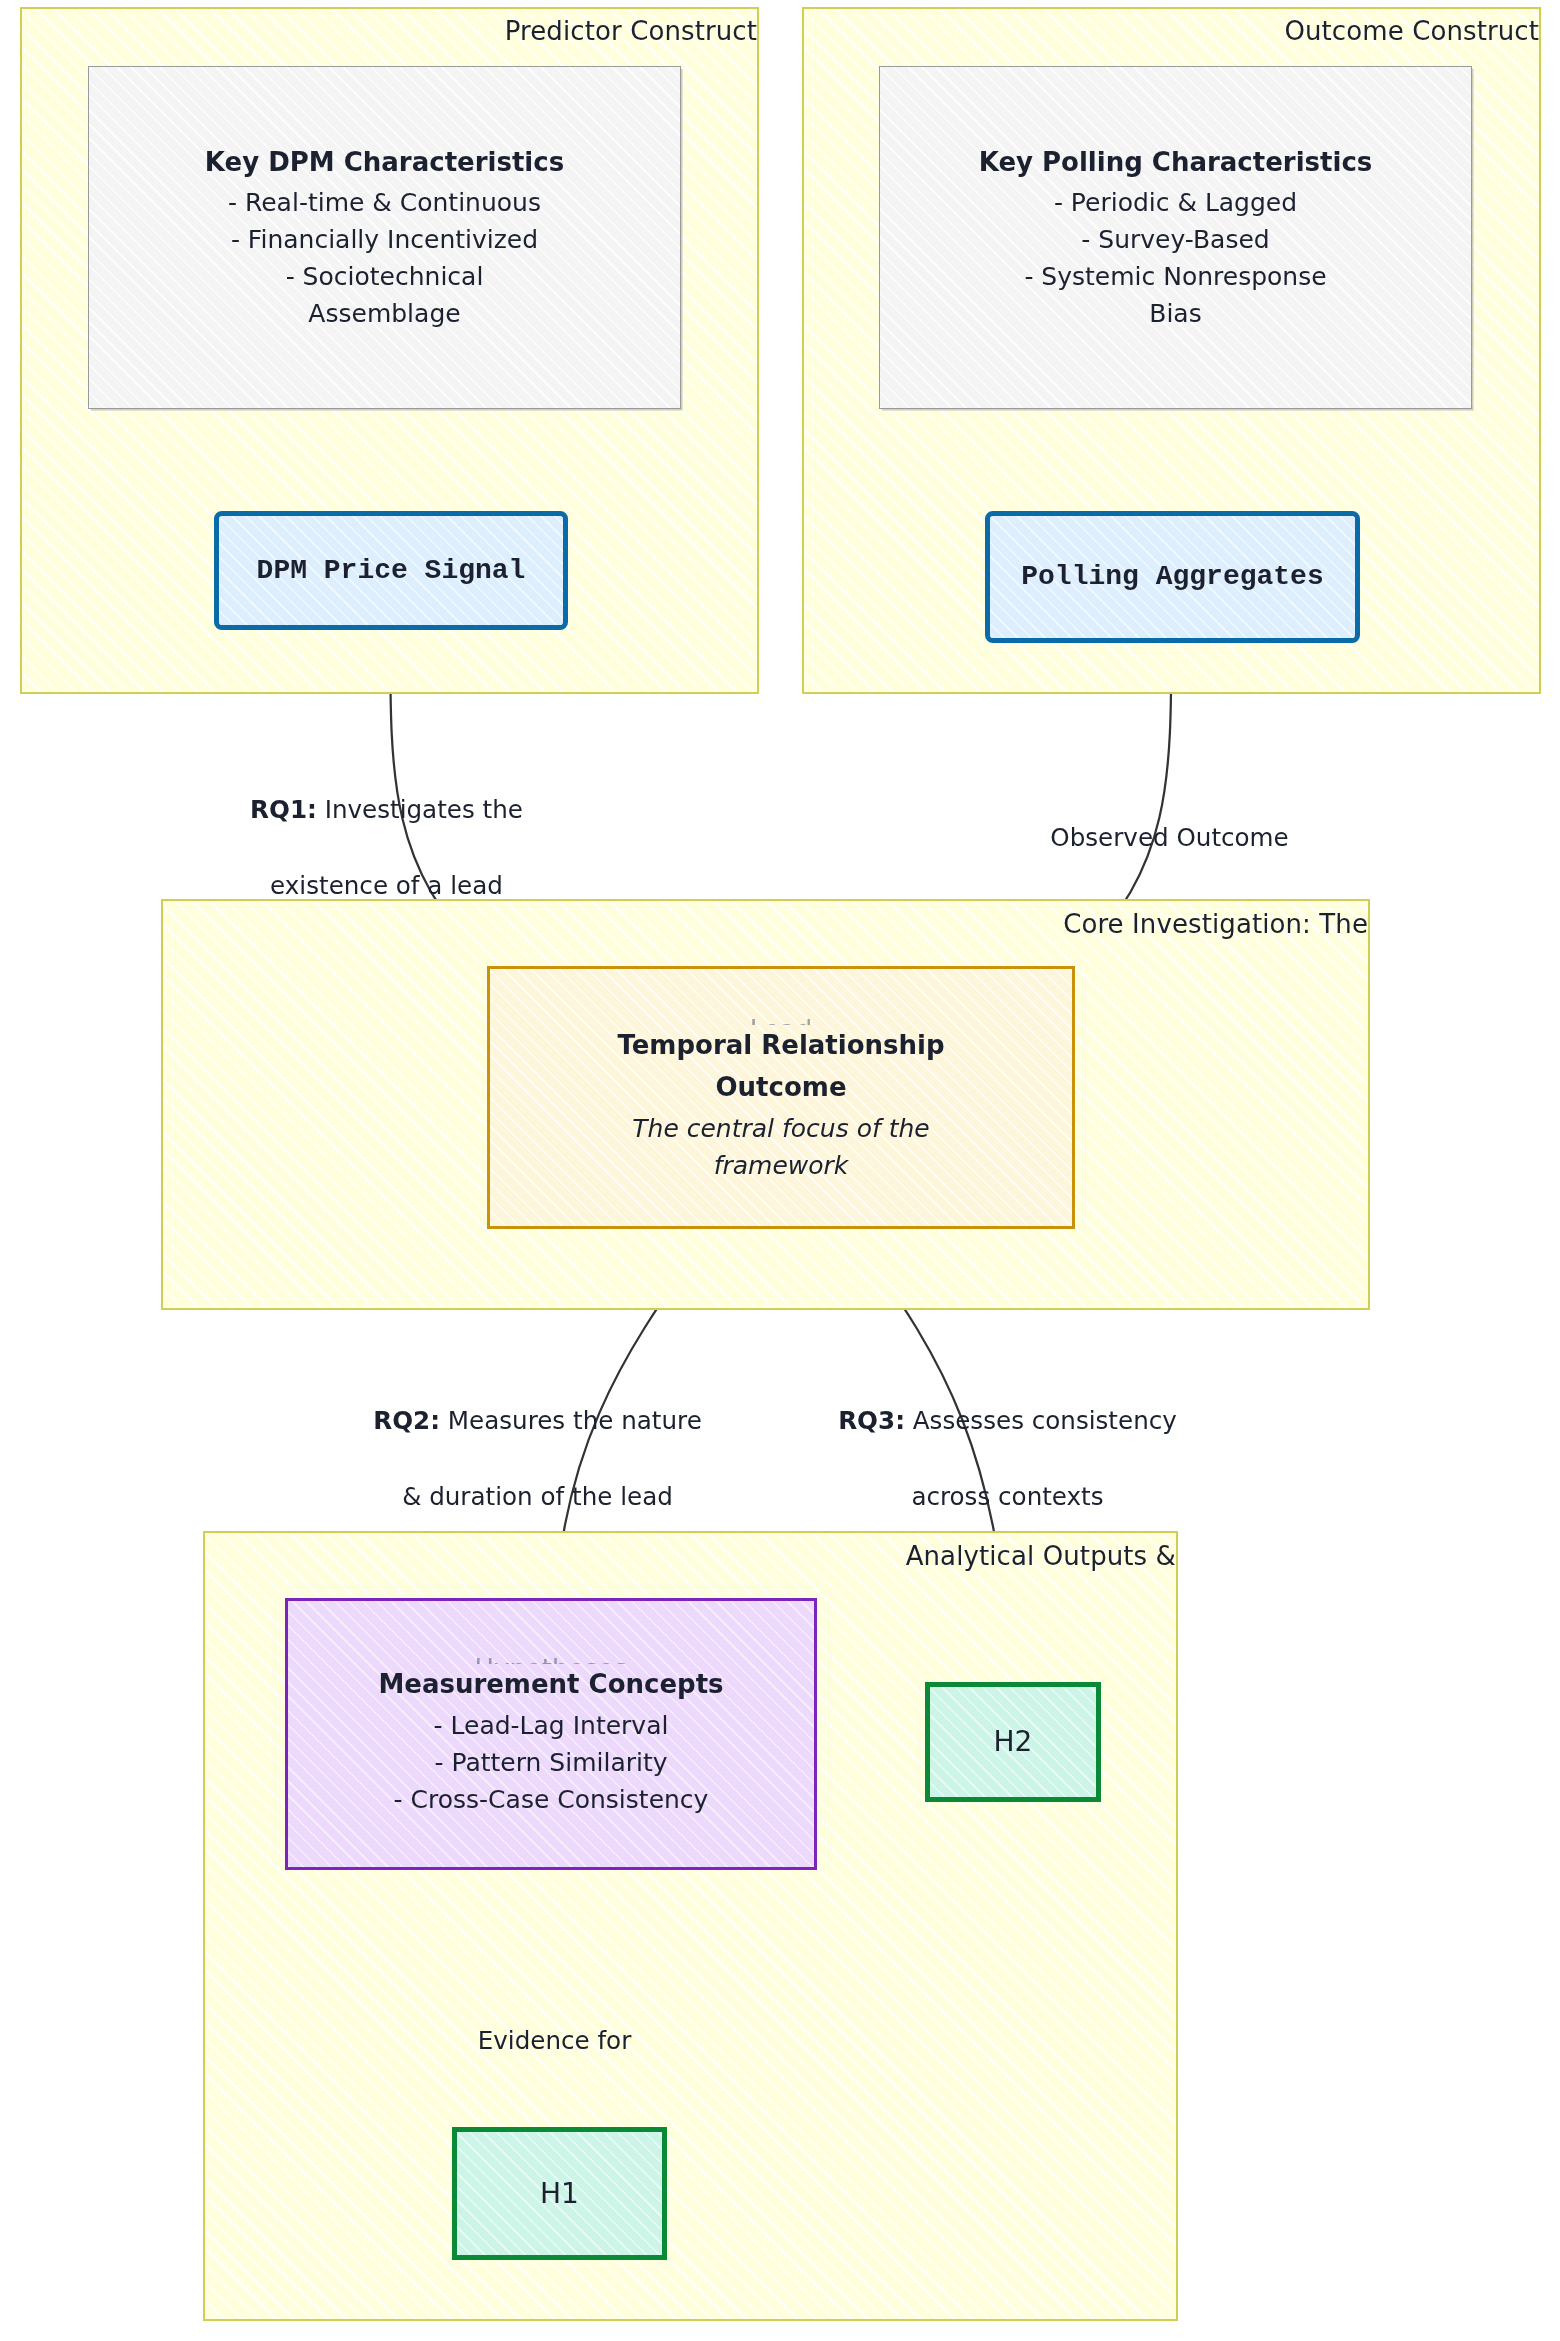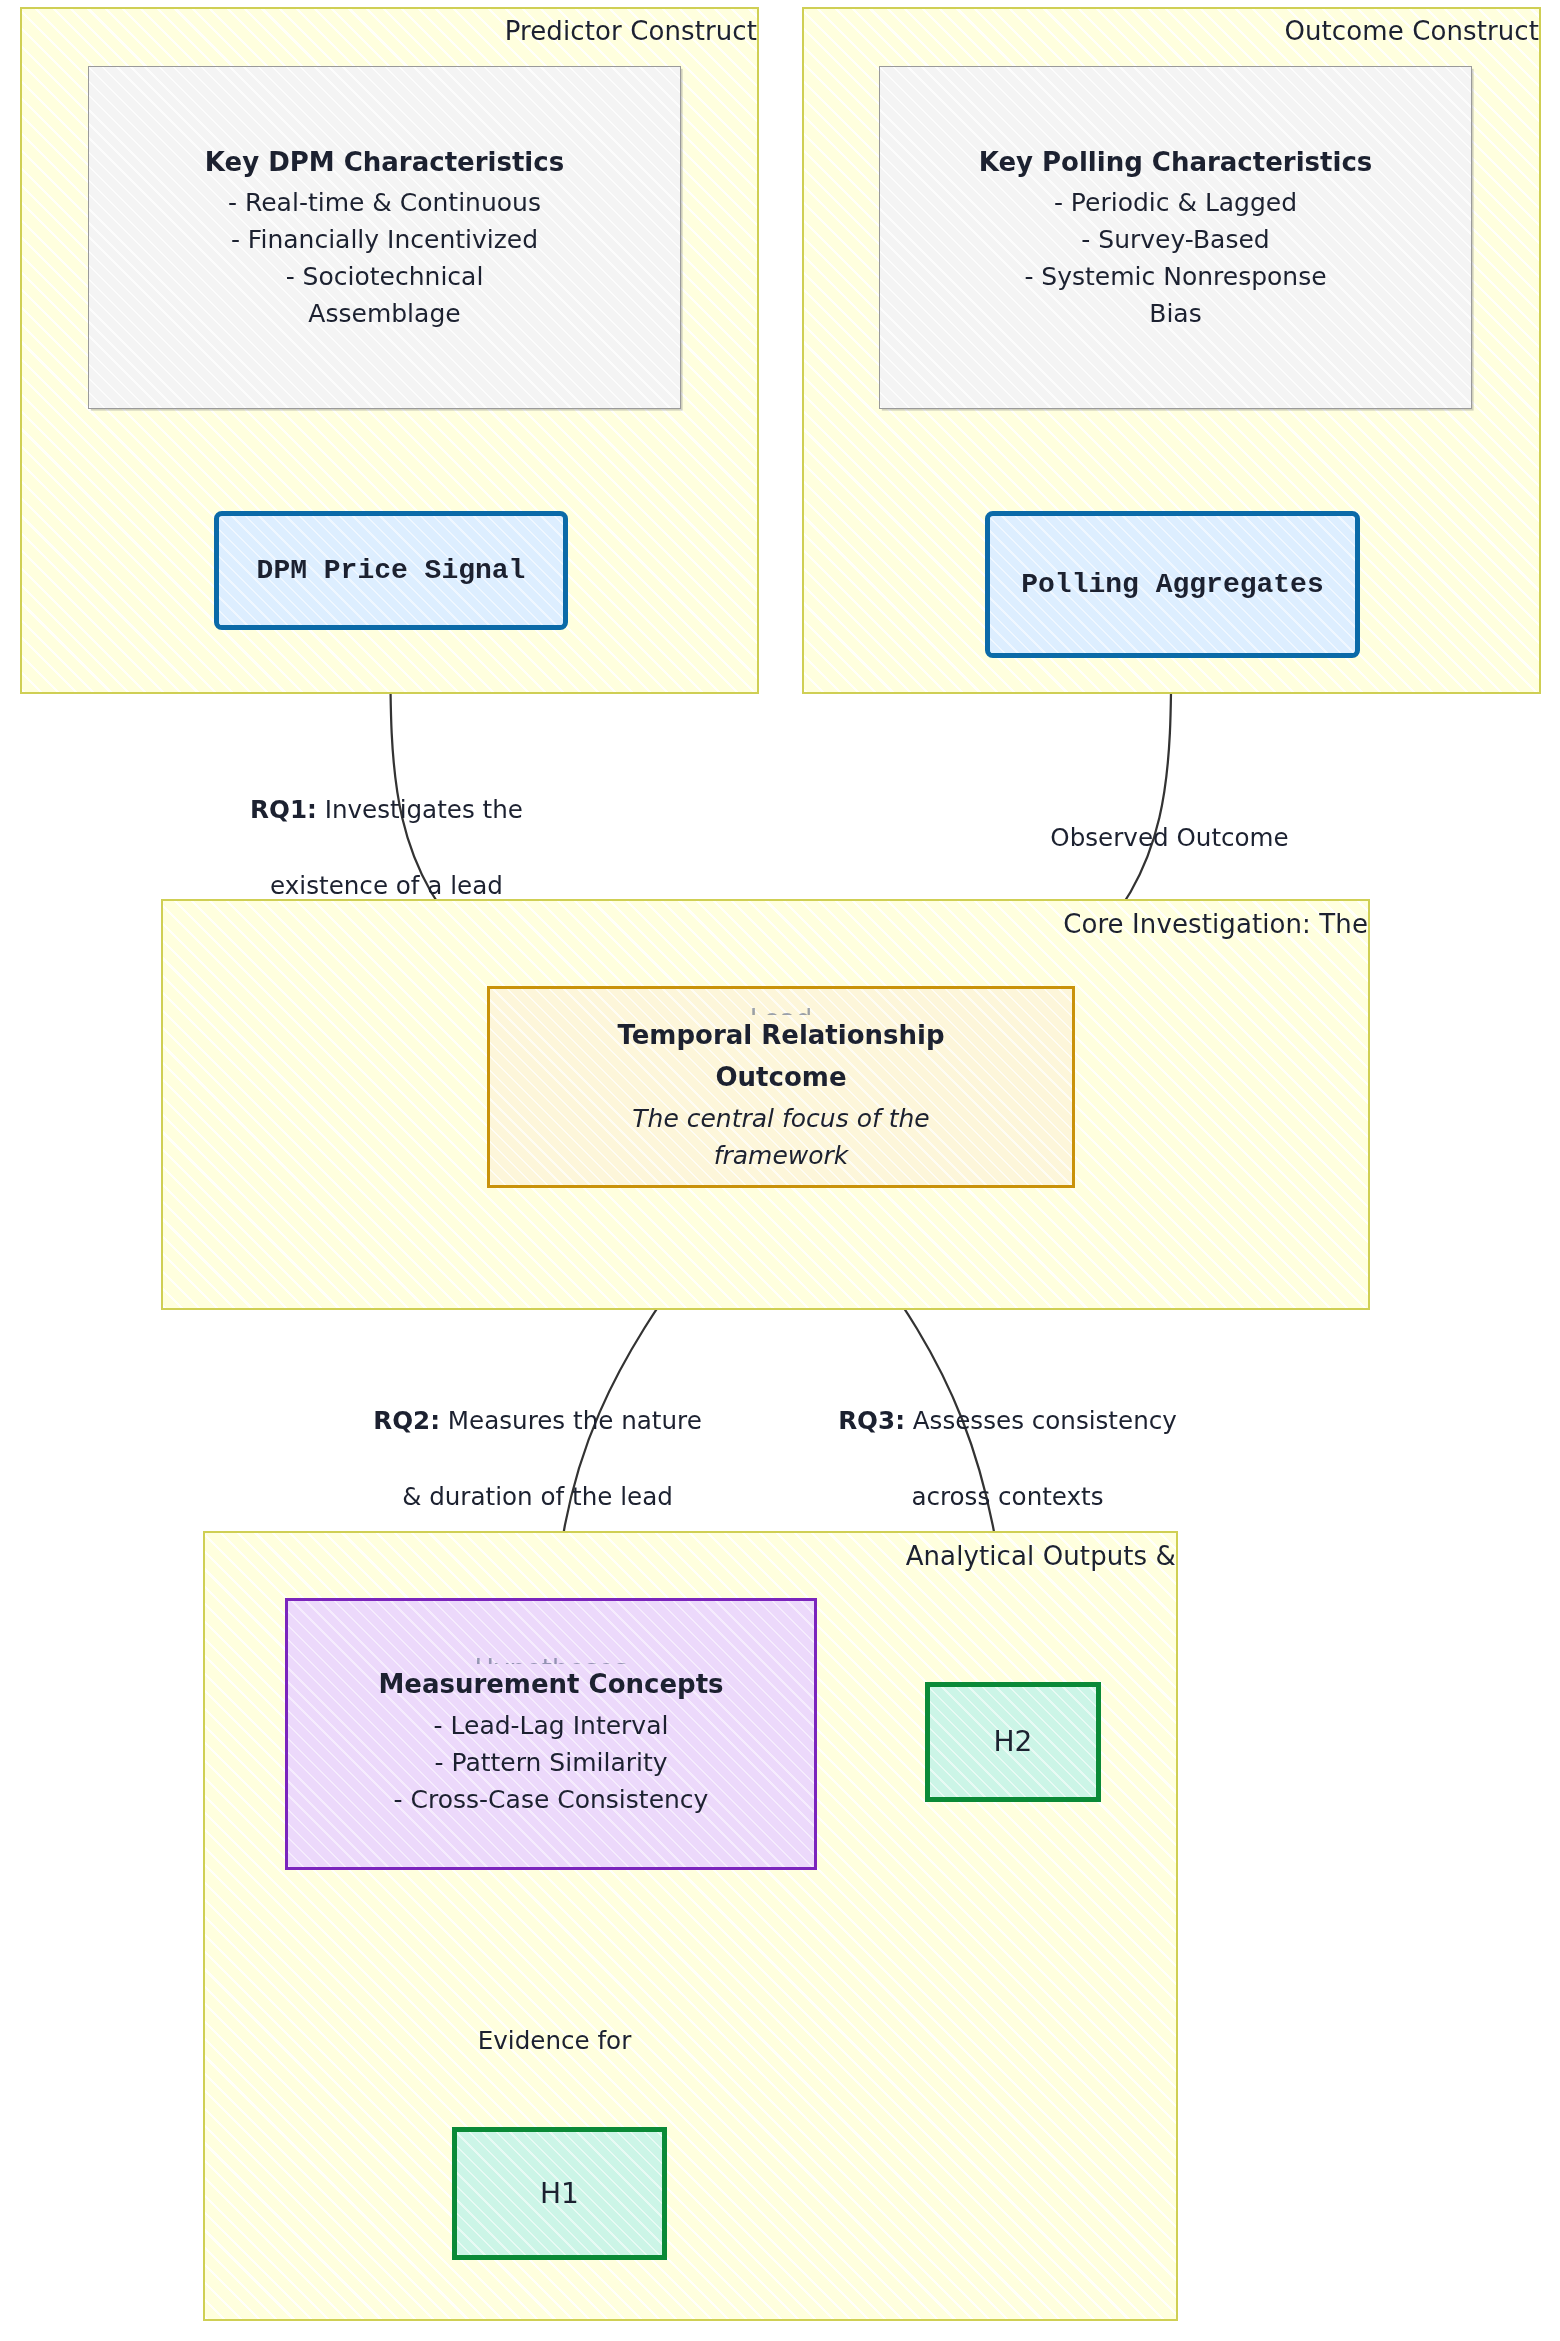--- a/index.html
+++ b/index.html
@@ -160,38 +160,38 @@
   </div>
 
   <div class="node box-grey" style="left:879px;top:66px;width:593px;height:343px;">
     <div class="ttl">Key Polling Characteristics</div>
     <div class="li">- Periodic &amp; Lagged</div>
     <div class="li">- Survey-Based</div>
     <div class="li">- Systemic Nonresponse</div>
     <div class="li">Bias</div>
   </div>
 
-  <div class="node box-blue" style="left:985px;top:511px;width:375px;height:147px;">
+  <div class="node box-blue" style="left:985px;top:511px;width:375px;height:132px;">
     <div class="ttl">Polling Aggregates</div>
   </div>
 
   <div class="edge-label" style="left:185px;top:753px;width:403px;">
     <div><b>RQ1:</b><span> Investigates the</span></div>
     <div>existence of a lead</div>
   </div>
 
   <div class="edge-label" style="left:968px;top:781px;width:403px;">
     <div><b></b><span>Observed Outcome</span></div>
   </div>
 
   <div class="cluster" style="left:161px;top:899px;width:1209px;height:411px;">
     <div class="cluster-title">Core Investigation: The</div>
   </div>
 
-  <div class="node box-gold" style="left:487px;top:986px;width:588px;height:202px;">
+  <div class="node box-gold" style="left:487px;top:966px;width:588px;height:263px;">
     <div class="ghost">Lead</div>
     <div class="ttl">Temporal Relationship</div>
     <div class="ttl">Outcome</div>
     <div class="it">The central focus of the</div>
     <div class="it">framework</div>
   </div>
 
   <div class="edge-label" style="left:325px;top:1364px;width:425px;">
     <div><b>RQ2:</b><span> Measures the nature</span></div>
     <div>&amp; duration of the lead</div>

